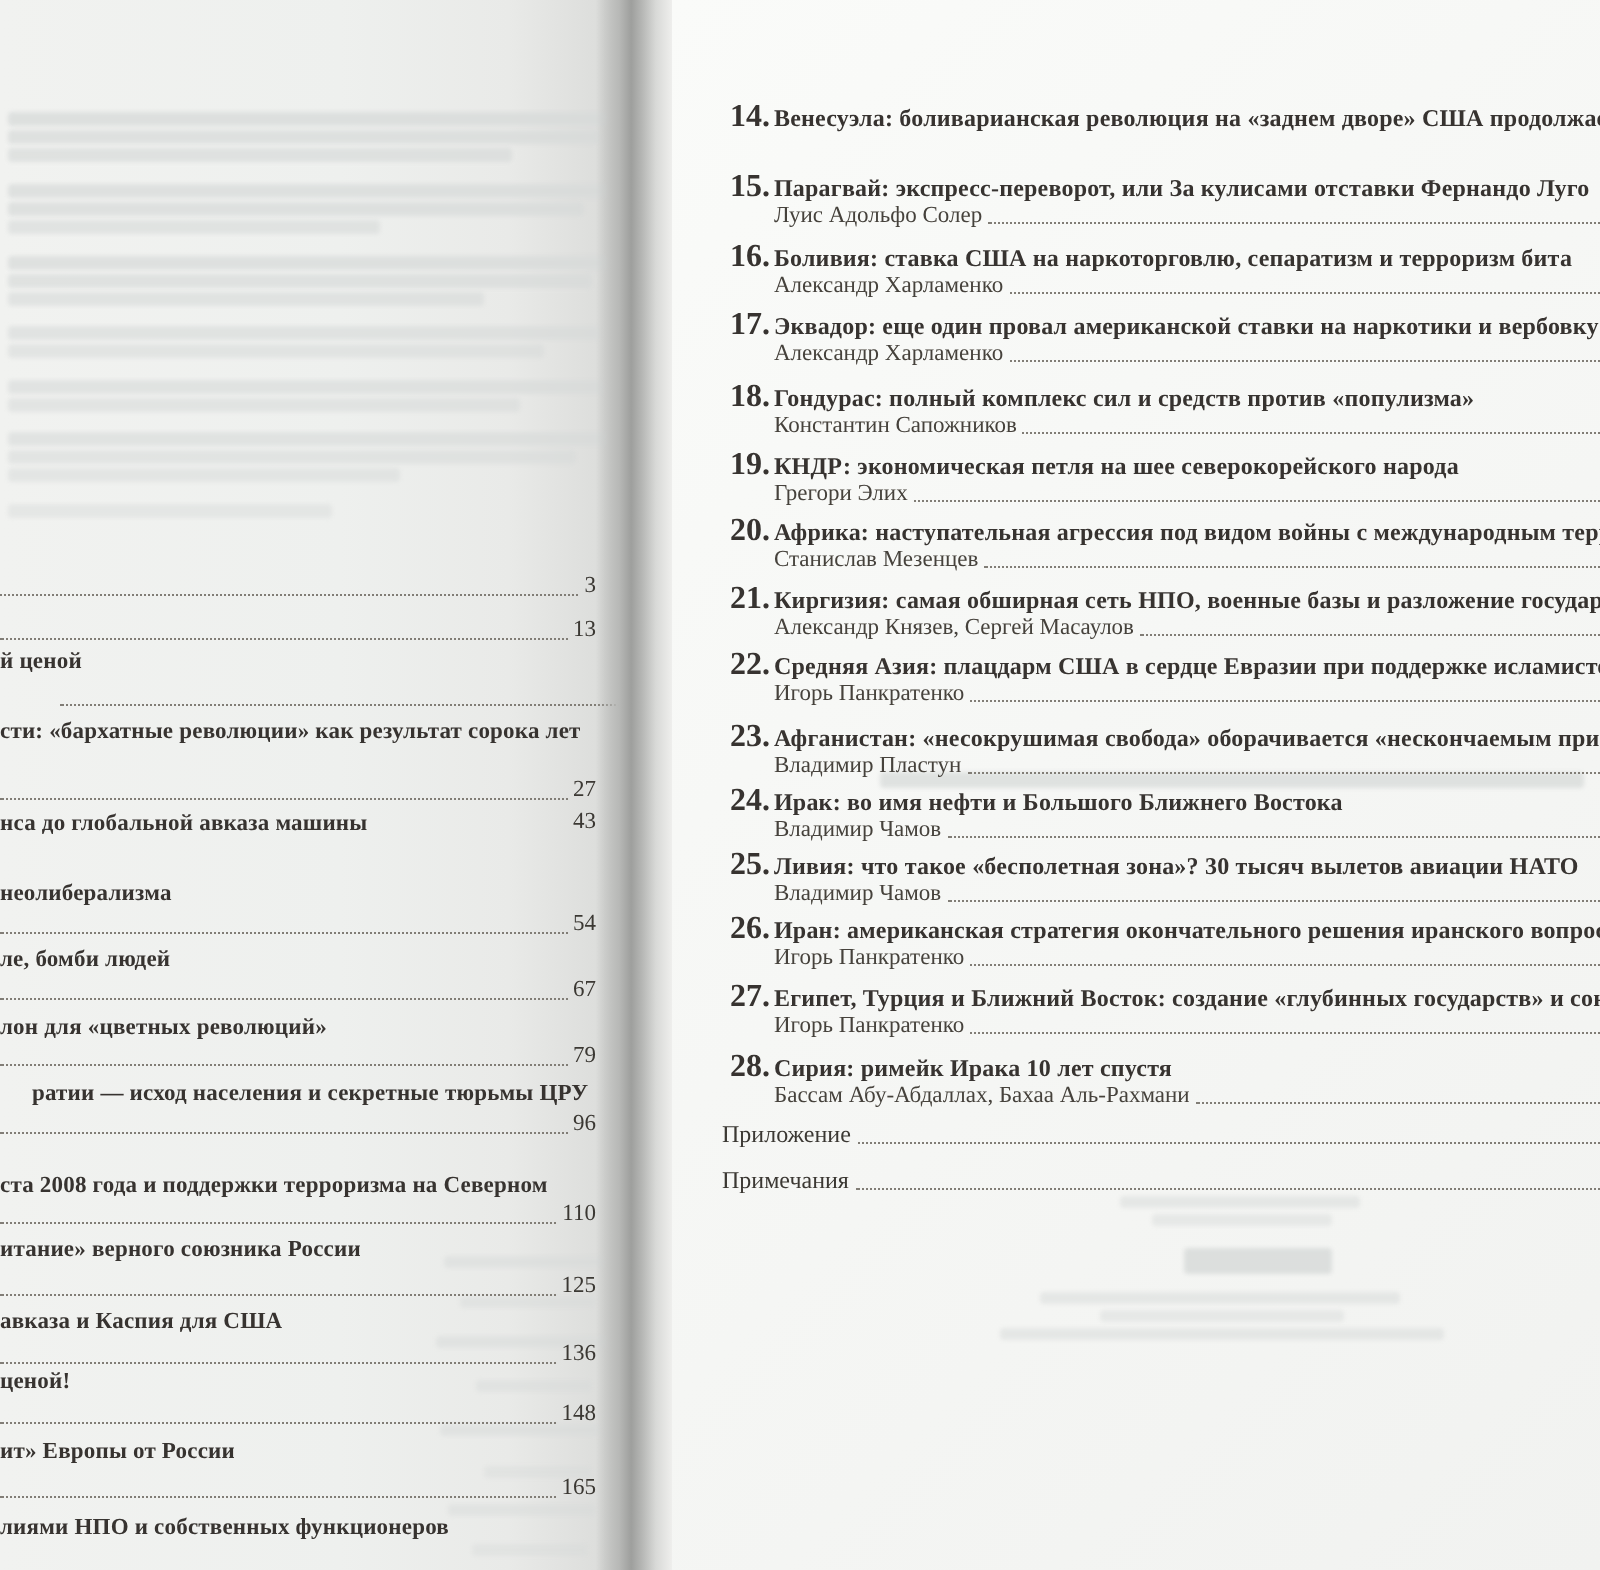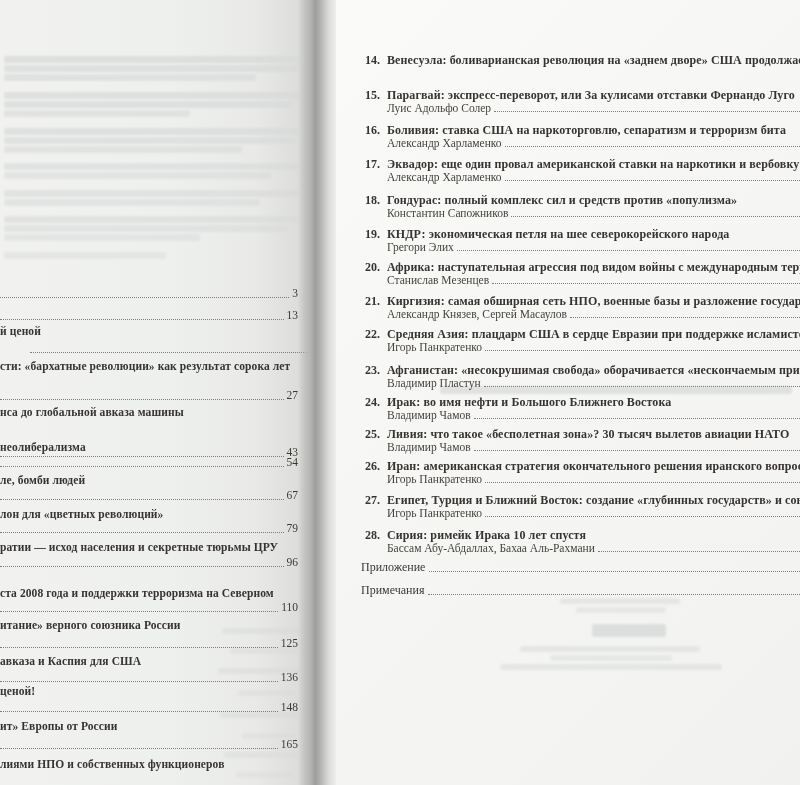--- a/index.html
+++ b/index.html
@@ -38,21 +38,21 @@
   .lrow .leader{flex:1;border-bottom:1.5px dotted #817d76;margin:0 3px 3px 0;}
   .lrow .pnum{font-size:11.5px;color:#3b3833;line-height:15px;white-space:nowrap;}
   .ltitle{
     position:absolute;left:0;max-width:308px;overflow:hidden;white-space:nowrap;
     font-size:11.5px;font-weight:bold;color:#373330;line-height:15px;letter-spacing:.1px;
   }
 
   
   .item{position:absolute;left:51px;right:0;}
   .item .l1{white-space:nowrap;line-height:13px;height:13px;}
-  .item .num{display:inline-block;width:22px;margin-left:-22px;font-weight:bold;font-size:12px;color:#373330;}
+  .item .num{display:inline-block;width:22px;margin-left:-22px;font-weight:bold;font-size:16px;color:#373330;}
   .item .title{font-weight:bold;font-size:12px;color:#373330;letter-spacing:.1px;}
   .item .l2{display:flex;align-items:flex-end;height:14px;margin-top:1px;}
   .item .author{white-space:nowrap;font-size:11.5px;color:#46423c;padding-right:3px;line-height:14px;}
   .leader2{flex:1;border-bottom:1.5px dotted #817d76;margin-bottom:3px;}
   .frow{position:absolute;left:25px;right:0;display:flex;align-items:flex-end;height:15px;}
   .frow .flabel{white-space:nowrap;font-size:12px;color:#3b3833;padding-right:4px;line-height:15px;}
 
   
   .ghost{position:absolute;background:#d7dad9;border-radius:2px;filter:blur(1.1px);}
   .ghost.dk{background:#cdd1d0;}
@@ -102,40 +102,40 @@
         <div class="lrow" style="top: 341px; padding-left: 30px;">
           <div class="leader"></div>
           <span class="pnum">16</span>
         </div>
         <div class="ltitle" style="top: 359px;">сти: «бархатные революции» как результат сорока лет</div>
         <div class="lrow" style="top: 388px;">
           <div class="leader"></div>
           <span class="pnum">27</span>
         </div>
         <div class="ltitle" style="top: 405px;">нса до глобальной авказа машины</div>
-        <div class="lrow" style="top: 445px;">
+        <div class="lrow" style="top: 400px; flex-direction: column;">
           <div class="leader"></div>
           <span class="pnum">43</span>
         </div>
         <div class="ltitle" style="top: 440px;">неолиберализма</div>
         <div class="lrow" style="top: 455px;">
           <div class="leader"></div>
           <span class="pnum">54</span>
         </div>
         <div class="ltitle" style="top: 473px;">ле, бомби людей</div>
         <div class="lrow" style="top: 488px;">
           <div class="leader"></div>
           <span class="pnum">67</span>
         </div>
         <div class="ltitle" style="top: 507px;">лон для «цветных революций»</div>
         <div class="lrow" style="top: 521px;">
           <div class="leader"></div>
           <span class="pnum">79</span>
         </div>
-        <div class="ltitle" style="top: 540px;">ратии — исход населения и секретные тюрьмы ЦРУ</div>
+        <div class="ltitle" style="top: 540px; padding-left: 16px;">ратии — исход населения и секретные тюрьмы ЦРУ</div>
         <div class="lrow" style="top: 555px;">
           <div class="leader"></div>
           <span class="pnum">96</span>
         </div>
         <div class="ltitle" style="top: 586px;">ста 2008 года и поддержки терроризма на Северном</div>
         <div class="lrow" style="top: 600px;">
           <div class="leader"></div>
           <span class="pnum">110</span>
         </div>
         <div class="ltitle" style="top: 618px;">итание» верного союзника России</div>

